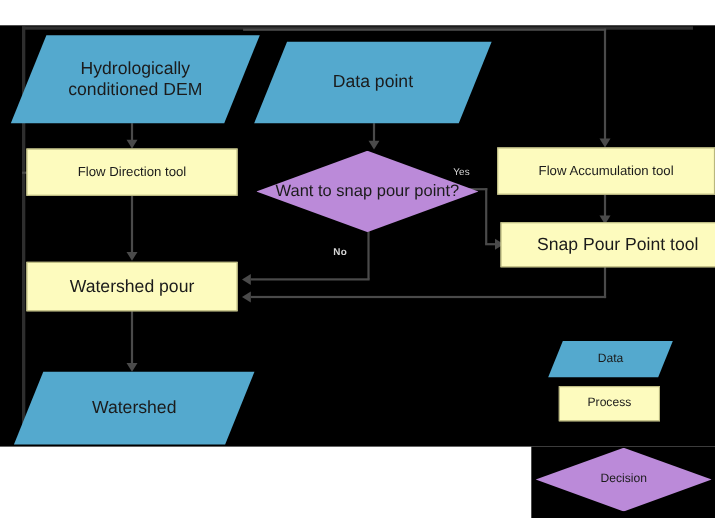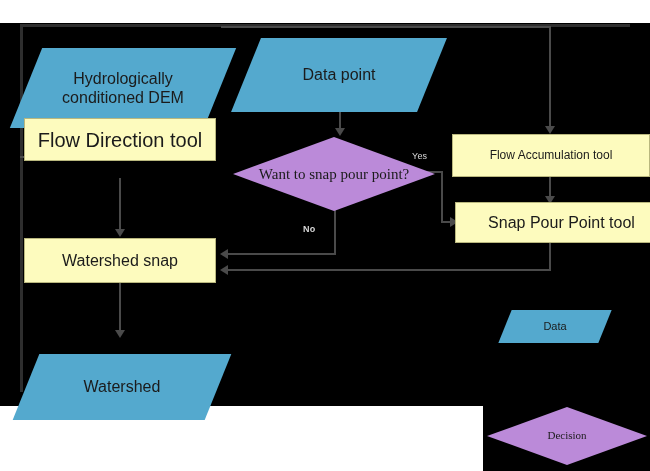--- a/index.html
+++ b/index.html
@@ -22,21 +22,21 @@
         display:flex;align-items:center;justify-content:center;
         color:#1b1b1b;text-align:center;line-height:1.2;}
 
   .process{background:#fdfbbe;border:1px solid #b9b77e;}
 
   .data{background:transparent;border:none;}
   .data .skew{position:absolute;inset:0;background:#54a9ce;
               transform:skewX(-22deg);}
   .data .txt{position:relative;z-index:2;padding:0 6px;}
 
-  .decision{background:transparent;font-family:Liberation Serif, serif;}
+  .decision{background:transparent;}
   .decision .dia{position:absolute;inset:0;background:#bb8ad9;
                  clip-path:polygon(50% 0%,100% 50%,50% 100%,0% 50%);}
   .decision .txt{position:relative;z-index:2;padding:0 8px;}
 
   
   .ln{position:absolute;background:#4a4a4a;}
   .lnv{width:2px;}
   .lnh{height:2px;}
   .arrow{position:absolute;width:0;height:0;}
   .arr-down{border-left:5px solid transparent;border-right:5px solid transparent;
@@ -95,60 +95,63 @@
   <div class="ln lnh" style="left:228px;top:253px;width:108px;"></div>
   <div class="arrow arr-left" style="left:220px;top:249px;"></div>
 
   <div class="ln lnv" style="left:549px;top:243px;height:28px;"></div>
   <div class="ln lnh" style="left:228px;top:269px;width:323px;"></div>
   <div class="arrow arr-left" style="left:220px;top:265px;"></div>
 
   <div class="edgelabel" style="left:412px;top:151px;">Yes</div>
   <div class="edgelabel" style="left:303px;top:224px;font-weight:bold;">No</div>
 
-  <div class="node data" style="left:26px;top:48px;width:194px;height:80px;font-size:16px;justify-content:flex-end;">
+  <div class="node data" style="left:26px;top:32px;width:194px;height:80px;font-size:16px;justify-content:flex-end;">
     <div class="skew"></div>
     <div class="txt">Hydrologically conditioned DEM</div>
   </div>
 
   <div class="node data" style="left:246px;top:38px;width:186px;height:74px;font-size:16px;">
     <div class="skew"></div>
     <div class="txt">Data point</div>
   </div>
 
-  <div class="node process" style="left:24px;top:118px;width:192px;height:43px;font-size:20px;">
+  <div class="node process" style="left:24px;top:135px;width:192px;height:43px;font-size:12px;">
     <span>Flow Direction tool</span>
   </div>
 
   <div class="node process" style="left:452px;top:134px;width:198px;height:43px;font-size:12px;">
     <span>Flow Accumulation tool</span>
   </div>
 
   <div class="node process" style="left:455px;top:202px;width:213px;height:41px;font-size:16px;">
     <span>Snap Pour Point tool</span>
   </div>
 
   <div class="node decision" style="left:233px;top:137px;width:202px;height:74px;font-size:15px;">
     <div class="dia"></div>
     <div class="txt">Want to snap pour point?</div>
   </div>
 
   <div class="node process" style="left:24px;top:238px;width:192px;height:45px;font-size:16px;">
-    <span>Watershed snap</span>
+    <span>Watershed pour</span>
   </div>
 
-  <div class="node data" style="left:26px;top:338px;width:192px;height:66px;font-size:16px;margin-top:16px;">
+  <div class="node data" style="left:26px;top:338px;width:192px;height:66px;font-size:16px;">
     <div class="skew"></div>
     <div class="txt">Watershed</div>
   </div>
 
   <div class="node data legend-data legend-txt">
     <div class="skew"></div>
     <div class="txt">Data</div>
   </div>
 
+  <div class="node process legend-proc legend-txt">
+    <span>Process</span>
+  </div>
 
   <div class="node decision legend-dec legend-txt">
     <div class="dia"></div>
     <div class="txt">Decision</div>
   </div>
 
 </div>
 
 </body></html>

